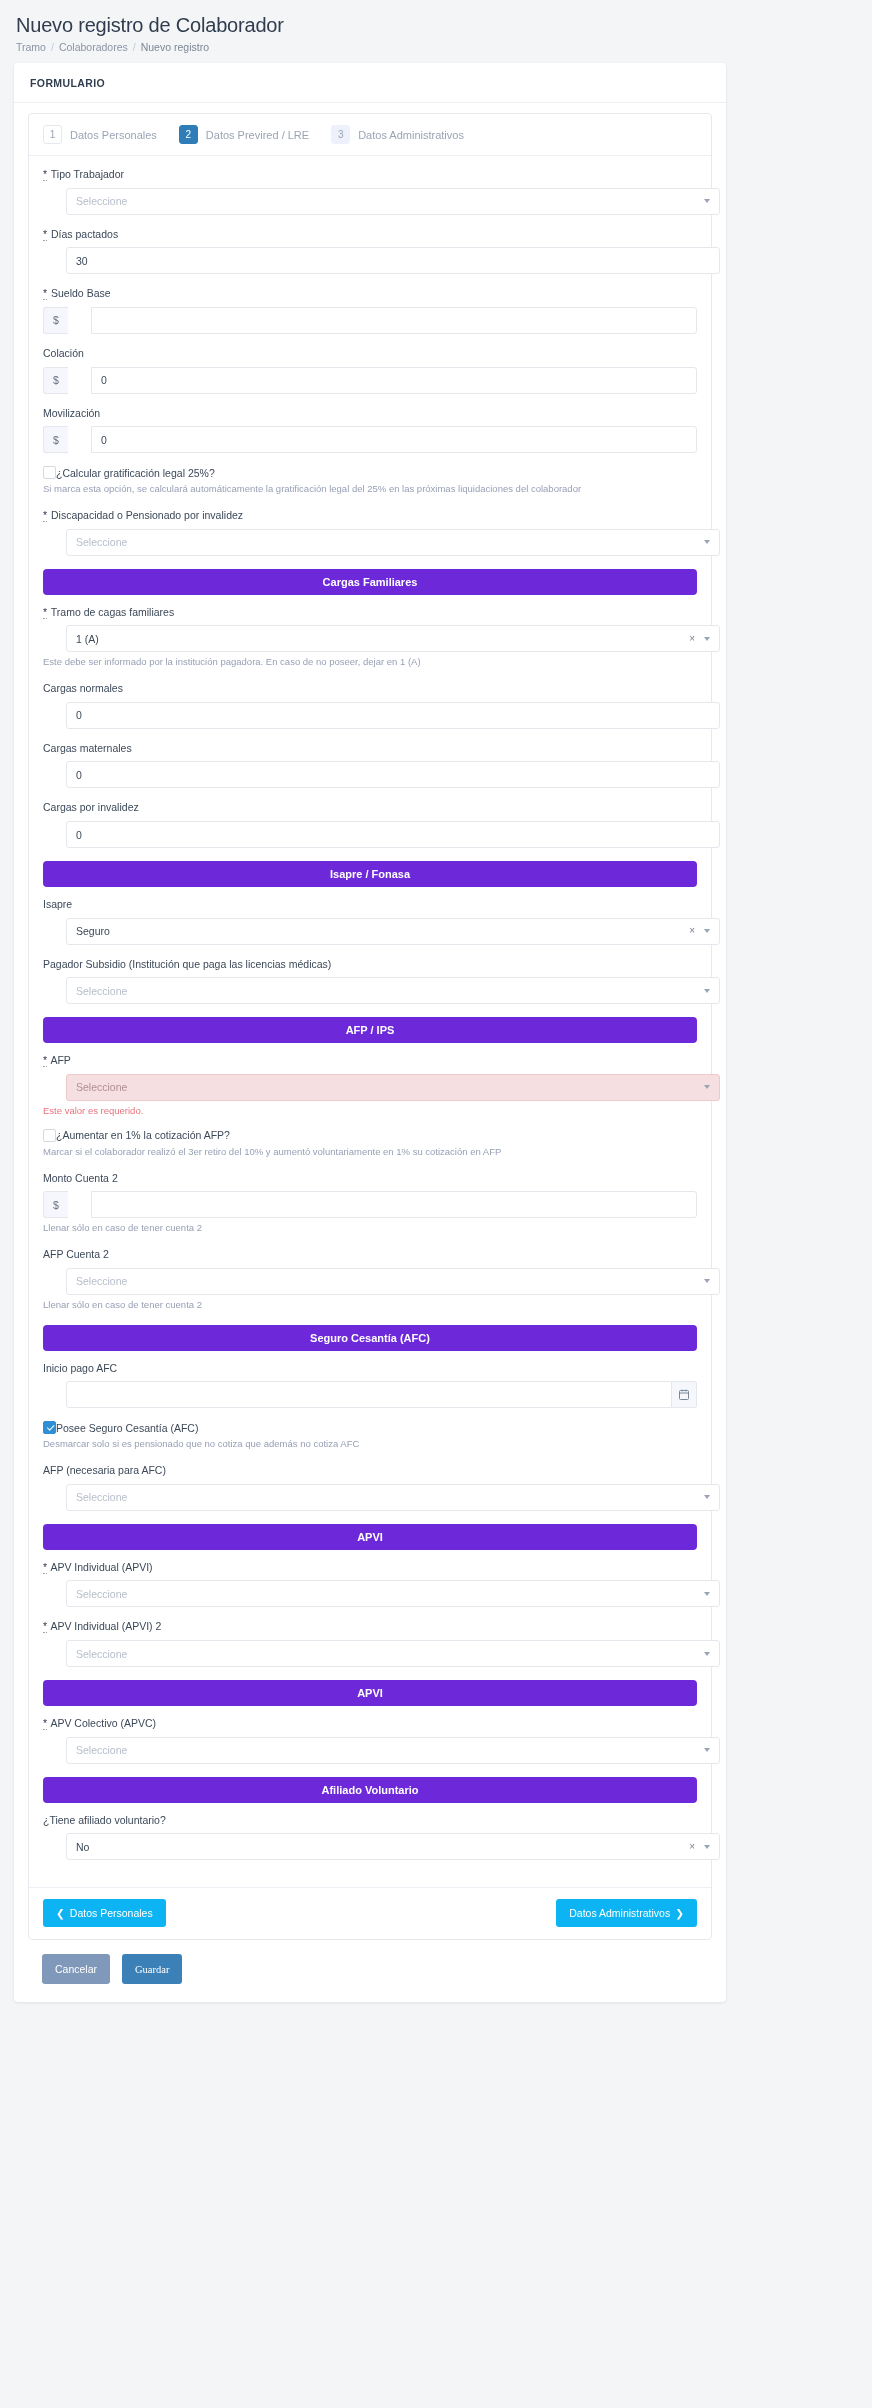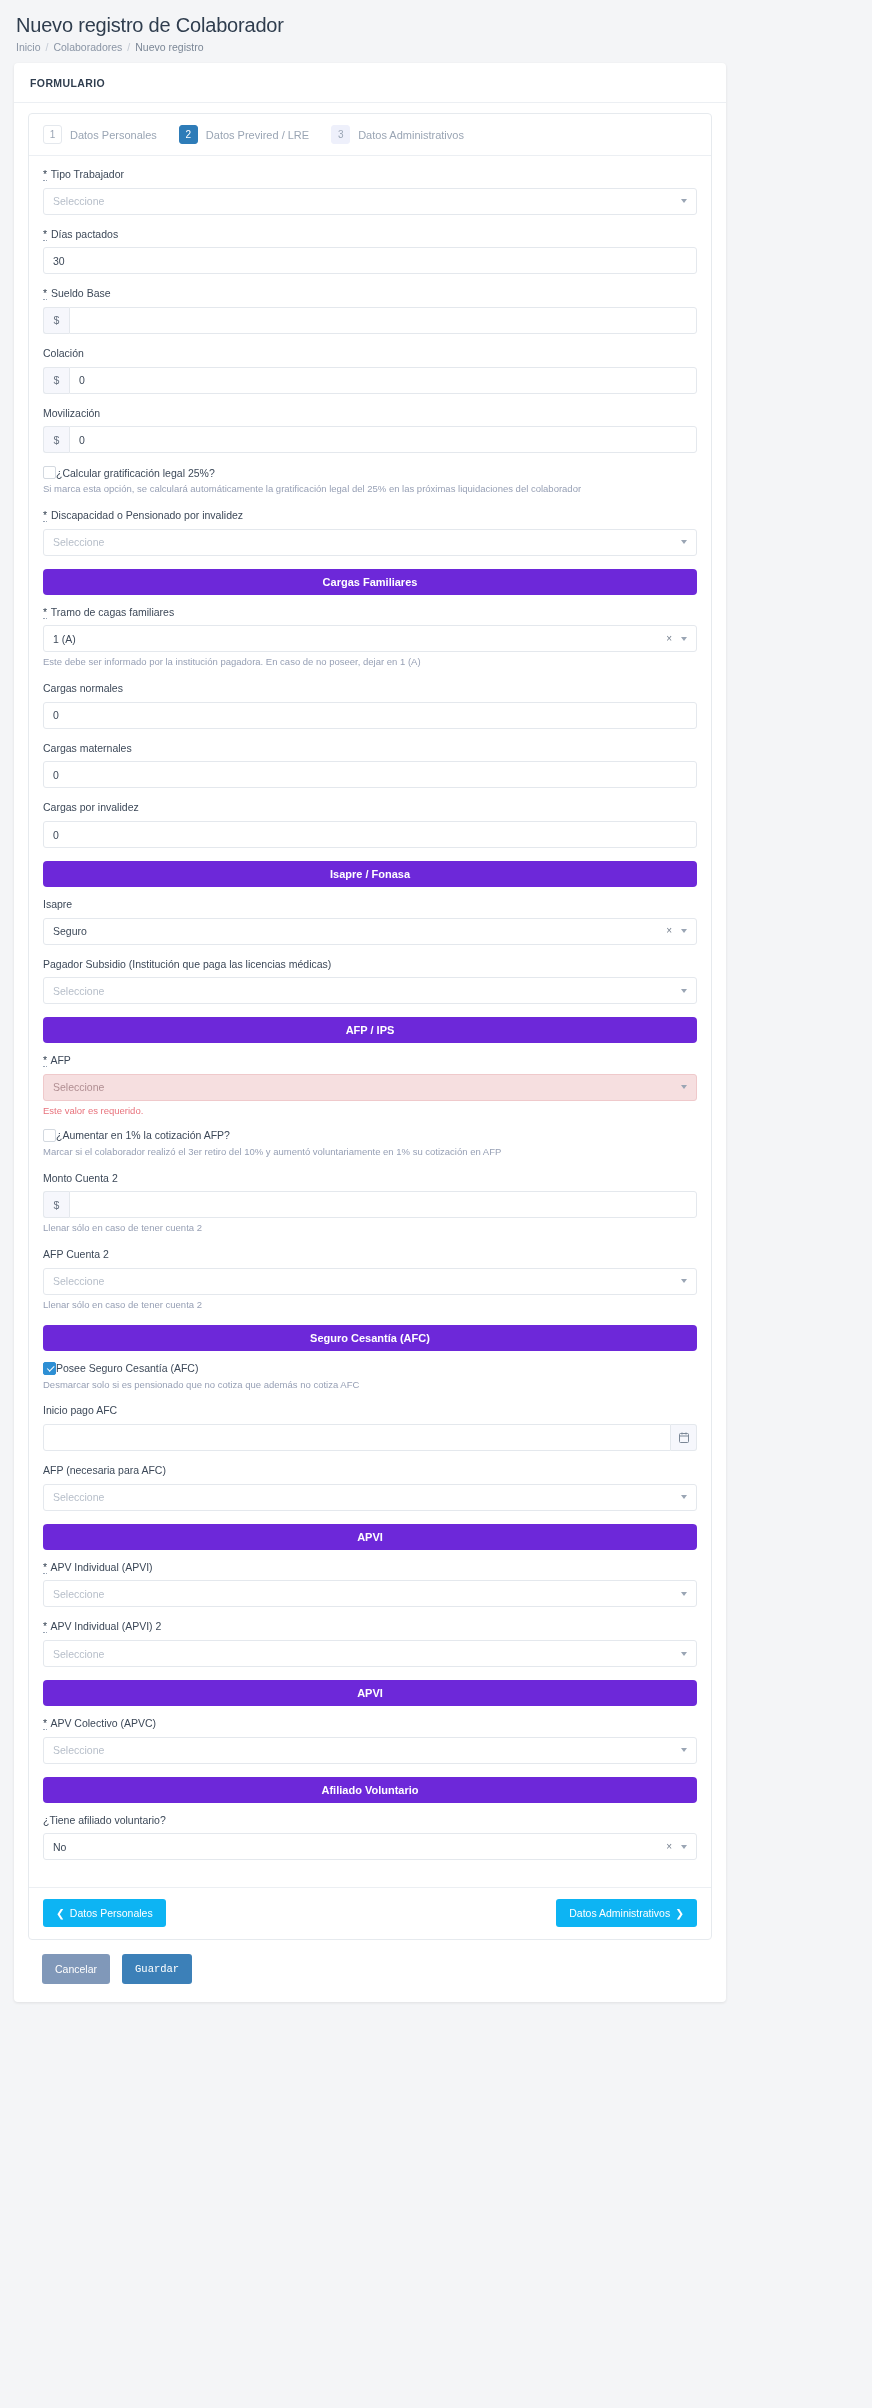--- a/index.html
+++ b/index.html
@@ -97,20 +97,21 @@
     height: 27px;
     border: 1px solid #e4e8ed;
     border-radius: 3px;
     background: #fff;
     display: flex;
     align-items: center;
     font-size: 10.5px;
     color: #3c4858;
     padding: 0 9px;
     width: 100%;
+    margin-left: 23px;
   }
   .control.select { justify-content: space-between; cursor: pointer; }
   .control .ph { color: #b6bec9; }
   .control .val { color: #3c4858; }
   .sel-right { display: flex; align-items: center; gap: 9px; }
   .clear-x { font-size: 10px; color: #76808f; cursor: pointer; line-height: 1; }
   .caret {
     width: 0; height: 0;
     border-left: 3.5px solid transparent;
     border-right: 3.5px solid transparent;
@@ -208,32 +209,32 @@
   .btn-cancel {
     background: #8098b9;
     color: #fff; border: none; border-radius: 3px;
     font-size: 10.5px; padding: 9px 13px; cursor: pointer;
     font-family: "Liberation Sans", sans-serif;
   }
   .btn-save {
     background: #3c80b8;
     color: #fff; border: none; border-radius: 3px;
     font-size: 10.5px; padding: 9px 13px; cursor: pointer;
-    font-family: Liberation Mono, monospace;
+    font-family: Liberation Serif, serif;
   }
 </style>
 </head>
 <body>
 
 <div class="page">
 
   <h1 class="page-title">Nuevo registro de Colaborador</h1>
 
   <div class="breadcrumb">
-    <span class="crumb-link">Inicio</span>
+    <span class="crumb-link">Tramo</span>
     <span class="crumb-sep">/</span>
     <span class="crumb-link">Colaboradores</span>
     <span class="crumb-sep">/</span>
     <span class="crumb-current">Nuevo registro</span>
   </div>
 
   <div class="card">
 
     <div class="card-header">FORMULARIO</div>
 
@@ -407,47 +408,47 @@
           <div class="fgroup">
             <label class="flabel">AFP Cuenta 2</label>
             <div class="control select">
               <span class="ph">Seleccione</span>
               <span class="caret"></span>
             </div>
             <div class="helper bluish">Llenar sólo en caso de tener cuenta 2</div>
           </div>
 
           <div class="banner">Seguro Cesantía (AFC)</div>
-
-          <div class="fgroup">
-            <div class="cbrow">
-              <span class="cbox checked"></span>
-              <span class="cblabel">Posee Seguro Cesantía (AFC)</span>
-            </div>
-            <div class="helper bluish">Desmarcar solo si es pensionado que no cotiza que además no cotiza AFC</div>
-          </div>
 
           <div class="fgroup">
             <label class="flabel">Inicio pago AFC</label>
             <div class="input-group date">
               <div class="control">
                 <span class="val"></span>
               </div>
               <span class="date-addon">
                 <svg width="10" height="11" viewBox="0 0 10 11">
                   <rect x="0.5" y="1.5" width="9" height="9" rx="1" fill="none" stroke="#7b8796" stroke-width="1"></rect>
                   <line x1="0.5" y1="4" x2="9.5" y2="4" stroke="#7b8796" stroke-width="1"></line>
                   <line x1="3" y1="0.5" x2="3" y2="2.5" stroke="#7b8796" stroke-width="1"></line>
                   <line x1="7" y1="0.5" x2="7" y2="2.5" stroke="#7b8796" stroke-width="1"></line>
                 </svg>
               </span>
             </div>
           </div>
 
           <div class="fgroup">
+            <div class="cbrow">
+              <span class="cbox checked"></span>
+              <span class="cblabel">Posee Seguro Cesantía (AFC)</span>
+            </div>
+            <div class="helper bluish">Desmarcar solo si es pensionado que no cotiza que además no cotiza AFC</div>
+          </div>
+
+          <div class="fgroup">
             <label class="flabel">AFP (necesaria para AFC)</label>
             <div class="control select">
               <span class="ph">Seleccione</span>
               <span class="caret"></span>
             </div>
           </div>
 
           <div class="banner">APVI</div>
 
           <div class="fgroup">

